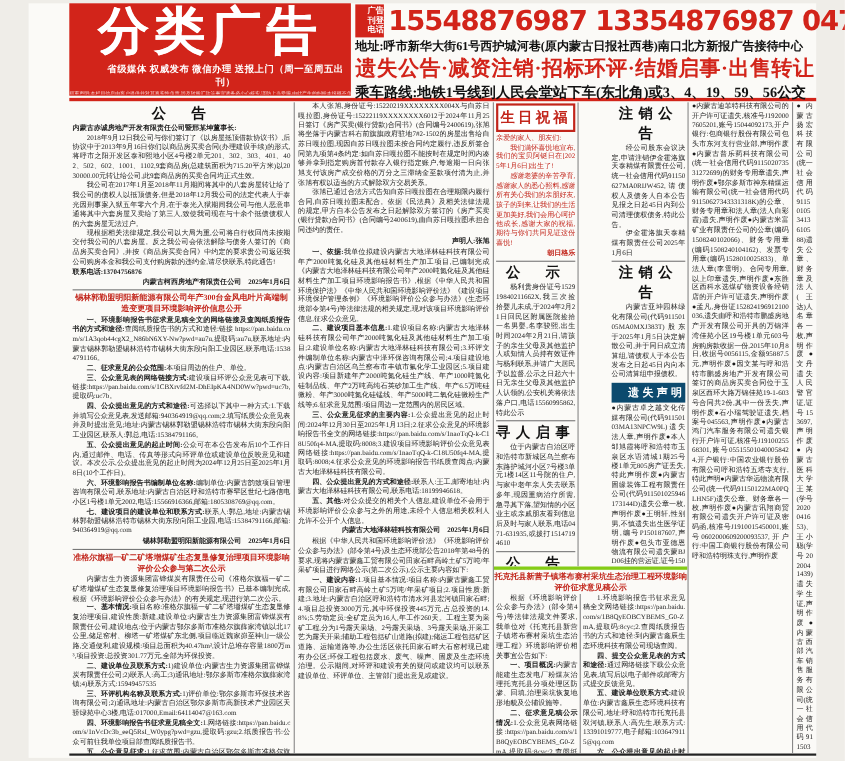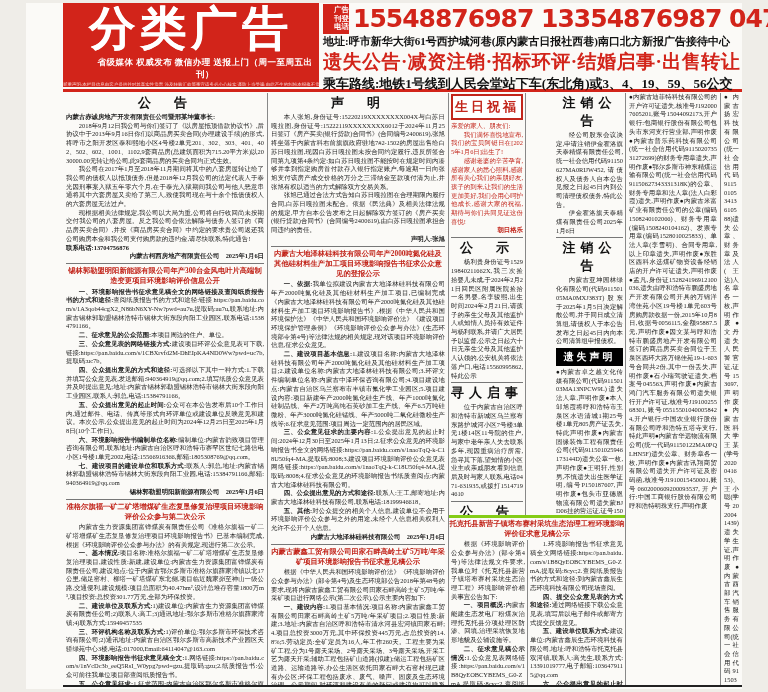--- a/index.html
+++ b/index.html
@@ -49,21 +49,21 @@
   .para.center{text-align:center;text-indent:0;}
   .run{text-indent:0;}
   .sec-h{font-size:13px;font-weight:bold;text-align:center;letter-spacing:5px;margin:1px 0;color:#111;}
   .sec-h.red{color:#c2251b;}
   .sec-h.ruled{border-top:1px solid #777;padding-top:1px;margin-top:2px;}
   .red-title{color:#c2251b;font-weight:bold;font-size:7.3px;text-align:center;line-height:1.4;
              margin:1px 0;word-break:break-all;}
   .red-title.ruled{border-top:1px solid #777;padding-top:2px;margin-top:2px;}
   .sign{font-size:6.4px;font-weight:bold;text-align:right;margin:0 0 2px;color:#1b1b1b;}
   .sign.red{color:#c2251b;}
-  .box-red{background:#000000;color:#fff;font-weight:bold;text-align:center;font-size:10px;
+  .box-red{background:#0c4a6e;color:#fff;font-weight:bold;text-align:right;font-size:10px;
            letter-spacing:3px;padding:2px 0;margin:2px 0;}
   .box-outline{border:2px solid #c2251b;color:#c2251b;font-weight:bold;text-align:center;
                font-size:13px;letter-spacing:3px;padding:2px 0;margin:1px 0 2px;background:#fff;}
 </style>
 </head>
 <body>
 
 <div class="page">
 
   <div class="hdr">
@@ -108,32 +108,29 @@
         <p class="sign">锡林郭勒盟明阳新能源有限公司　2025年1月6日</p>
         <div class="red-title ruled">准格尔旗福一矿二矿塔增煤矿生态复垦修复治理项目环境影响评价公众参与第二次公示</div>
         <p class="para">内蒙古生力资源集团富铧煤炭有限责任公司《准格尔旗福一矿二矿塔增煤矿生态复垦修复治理项目环境影响报告书》已基本编制完成,根据《环境影响评价公众参与办法》的有关规定,现进行第二次公示。</p>
         <p class="para"><b>一、基本情况:</b>项目名称:准格尔旗福一矿二矿塔增煤矿生态复垦修复治理项目,建设性质:新建,建设单位:内蒙古生力资源集团富铧煤炭有限责任公司,建设地点:位于内蒙古鄂尔多斯市准格尔旗薛家湾镇以北17公里,储足窑村、柳塔一矿塔煤矿东北侧,项目临近魏家峁至神山一级公路,交通便利,建设规模:项目总面积为40.47hm²,设计总堆存容量1800万m³,项目投资:总投资301.77万元,全部为环保投资。</p>
         <p class="para"><b>二、建设单位及联系方式:</b>1)建设单位:内蒙古生力资源集团富铧煤炭有限责任公司;2)联系人:高工;3)通讯地址:鄂尔多斯市准格尔旗薛家湾镇;4)联系方式:15949457535</p>
         <p class="para"><b>三、环评机构名称及联系方式:</b>1)评价单位:鄂尔多斯市环保技术咨询有限公司;2)通讯地址:内蒙古自治区鄂尔多斯市高新技术产业园区天骄绿苑中心3楼,电话:017000,Email:64114047@163.com</p>
         <p class="para"><b>四、环境影响报告书征求意见稿全文:</b>1.网络链接:https://pan.baidu.com/s/1nVcDc3b_eeQ5RsI_W0ypg?pwd=gzu,提取码:gzu;2.纸质报告书:公众可前往我单位项目部查阅纸质报告书。</p>
         <p class="para"><b>五、公众意见征求:</b>1.征求范围:内蒙古自治区鄂尔多斯市准格尔旗内的个人、企事业单位、社会团体对本项目关心的公众。2.公众意见表链接:https://www.mee.gov.cn/xxgk2018/xxgk/xxgk01/201810/W020181024369122419069.docx,请通过上述链接下载《建设项目环境影响评价公众意见表》填报,将填写后的意见表通过邮寄等方式提交建设单位。3.公众提出意见的起止时间:自公示之日起10个工作日内。我们将对每一条公众意见提出具体解决或处理问题的方式,请公众在发表意见的同时尽量提供详尽的联系方式,以便回访。</p>
       </div>
     <div class="col" id="col2">
-        <div class="sec-h">声　明</div>
         <p class="para">本人张旭,身份证号:15220219XXXXXXXX004X与白苏日嘎拉图,身份证号:15222119XXXXXXXX6012于2024年11月25日签订《房产买卖(银行贷款)合同书》(合同编号2400619),张旭将坐落于内蒙古科右前旗旗政府驻地7#2-1502的房屋出售给白苏日嘎拉图,现因白苏日嘎拉图未按合同约定履行,违反所签合同第九项第4条约定:如白苏日嘎拉图不能按时在规定时间内凑够并拿到指定购房首付款存入银行指定账户,每逾期一日向张旭支付该房产成交价格的万分之三滞纳金至款项付清为止,并张旭有权以适当的方式解除双方交易关系。</p>
         <p class="para">张旭已通过合法方式告知白苏日嘎拉图在合理期限内履行合同,白苏日嘎拉图未配合。依据《民法典》及相关法律法规的规定,甲方自本公告发布之日起解除双方签订的《房产买卖(银行贷款)合同书》(合同编号2400619),由白苏日嘎拉图承担合同违约的责任。</p>
         <p class="sign">声明人:张旭</p>
-        <div class="red-title ruled">内蒙古大地泽林硅科技有限公司年产2000吨氮化硅及其他硅材料生产加工项目环境影响报告书征求公众意见的登报公示</div>
         <p class="para"><b>一、依据:</b>我单位拟建设内蒙古大地泽林硅科技有限公司年产2000吨氮化硅及其他硅材料生产加工项目,已编制完成《内蒙古大地泽林硅科技有限公司年产2000吨氮化硅及其他硅材料生产加工项目环境影响报告书》,根据《中华人民共和国环境保护法》《中华人民共和国环境影响评价法》《建设项目环境保护管理条例》《环境影响评价公众参与办法》(生态环境部令第4号)等法律法规的相关规定,现对该项目环境影响评价信息,征求公众意见。</p>
         <p class="para"><b>二、建设项目基本信息:</b>1.建设项目名称:内蒙古大地泽林硅科技有限公司年产2000吨氮化硅及其他硅材料生产加工项目;2.建设单位名称:内蒙古大地泽林硅科技有限公司;3.环评文件编制单位名称:内蒙古中泽环保咨询有限公司;4.项目建设地点:内蒙古自治区乌兰察布市丰镇市氟化学工业园区;5.项目建设内容:项目新建年产2000吨氮化硅生产线、年产1000吨氮化硅制品线、年产2万吨高纯石英砂加工生产线、年产6.5万吨硅微粉、年产3000吨氮化硅锰线、年产5000吨二氧化硅微粉生产线等;6.征求意见范围:项目周边一定范围内的居民区域。</p>
         <p class="para"><b>三、公众意见征求的主要内容:</b>1.公众提出意见的起止时间:2024年12月30日至2025年1月13日;2.征求公众意见的环境影响报告书全文的网络链接:https://pan.baidu.com/s/1naoTqQ-k-C18U50fq4-MA,提取码:8008;3.建设项目环境影响评价公众意见表网络链接:https://pan.baidu.com/s/1naoTqQ-k-C18U50fq4-MA,提取码:8008;4.征求公众意见的环境影响报告书纸质查阅点:内蒙古大地泽林硅科技有限公司。</p>
         <p class="para"><b>四、公众提出意见的方式和途径:</b>联系人:王工,邮寄地址:内蒙古大地泽林硅科技有限公司,联系电话:18199946618。</p>
         <p class="para"><b>五、其他:</b>对公众提交的相关个人信息,建设单位不会用于环境影响评价公众参与之外的用途,未经个人信息相关权利人允许不公开个人信息。</p>
         <p class="sign">内蒙古大地泽林硅科技有限公司　2025年1月6日</p>
-        <div class="red-title ruled">内蒙古蒙鑫工贸有限公司田家石畔高岭土矿5万吨/年采矿项目环境影响报告书征求意见稿公示</div>
         <p class="para">根据《中华人民共和国环境影响评价法》《环境影响评价公众参与办法》(部令第4号)及生态环境部公告2018年第48号的要求,现将内蒙古蒙鑫工贸有限公司田家石畔高岭土矿5万吨/年采矿项目进行网络公示(第二次公示),公示主要内容如下:</p>
         <p class="para"><b>一、建设内容:</b>1.项目基本情况:项目名称:内蒙古蒙鑫工贸有限公司田家石畔高岭土矿5万吨/年采矿项目;2.项目性质:新建;3.地址:内蒙古自治区呼和浩特市清水河县宏河镇田家石畔;4.项目总投资3000万元,其中环保投资445万元,占总投资的14.8%;5.劳动定员:全矿定员为16人,年工作260天。工程主要为采矿工程,分为1号露天采场、2号露天采场、3号露天采场,开采工艺为露天开采;辅助工程包括矿山道路(拟建);储运工程包括矿区道路、运输道路等,办公生活区依托田家石畔大石窑村现已建有办公区;环保工程包括废水、废气、噪声、固废及生态环境治理。公示期间,对环评和建设有关的疑问或建议均可以联系建设单位、环评单位、主管部门提出意见或建议。</p>
       </div>
     <div class="midwrap">
       <div class="midtop">
         <div id="col3">
             <div class="box-outline">生日祝福</div>
             <p class="para red noind">亲爱的家人、朋友们:</p>
             <p class="para red">我们满怀喜悦地宣布,我们的宝贝阿铤日在[2025年1月6日]出生了!</p>
             <p class="para red">感谢老婆的辛苦孕育,感谢家人的悉心照料,感谢所有关心我们的亲朋好友,孩子的到来,让我们的生活更加美好,我们会用心呵护他成长,感谢大家的祝福,期待与你们共同见证这份喜悦!</p>

